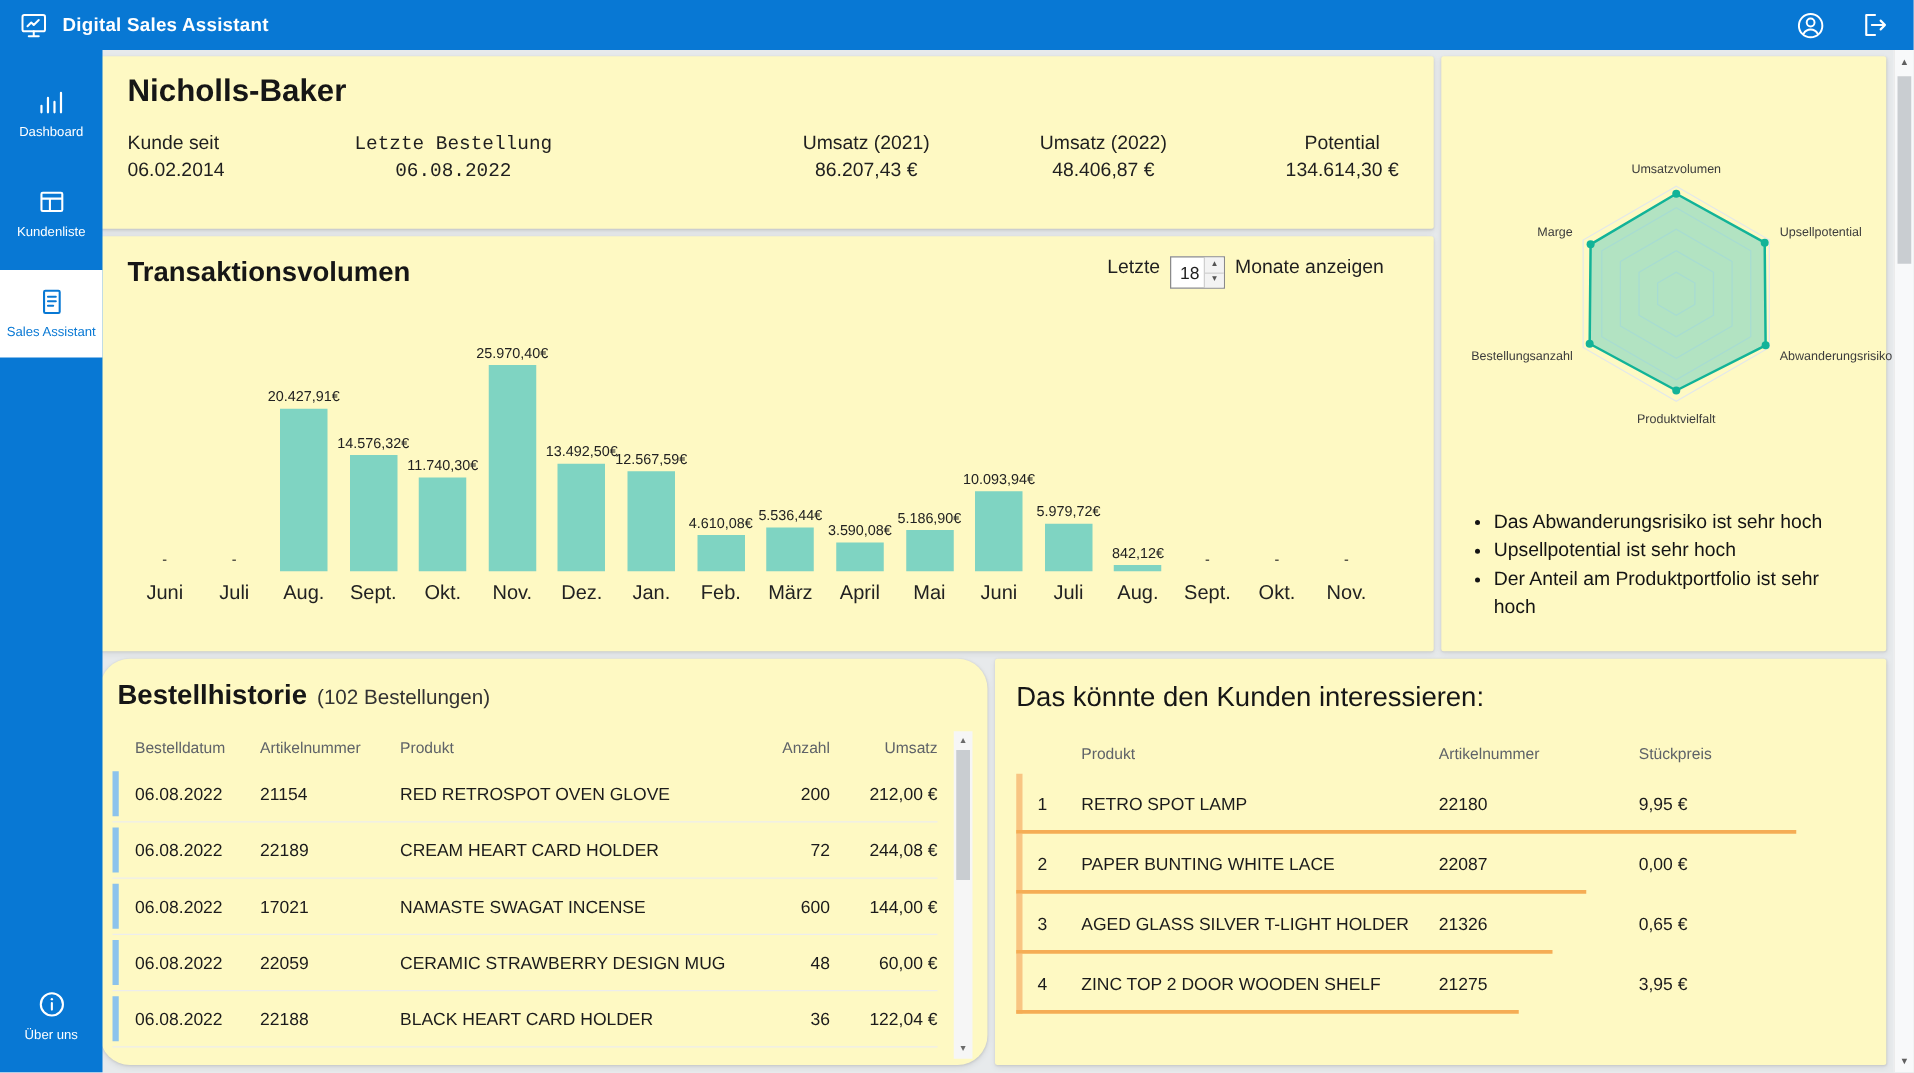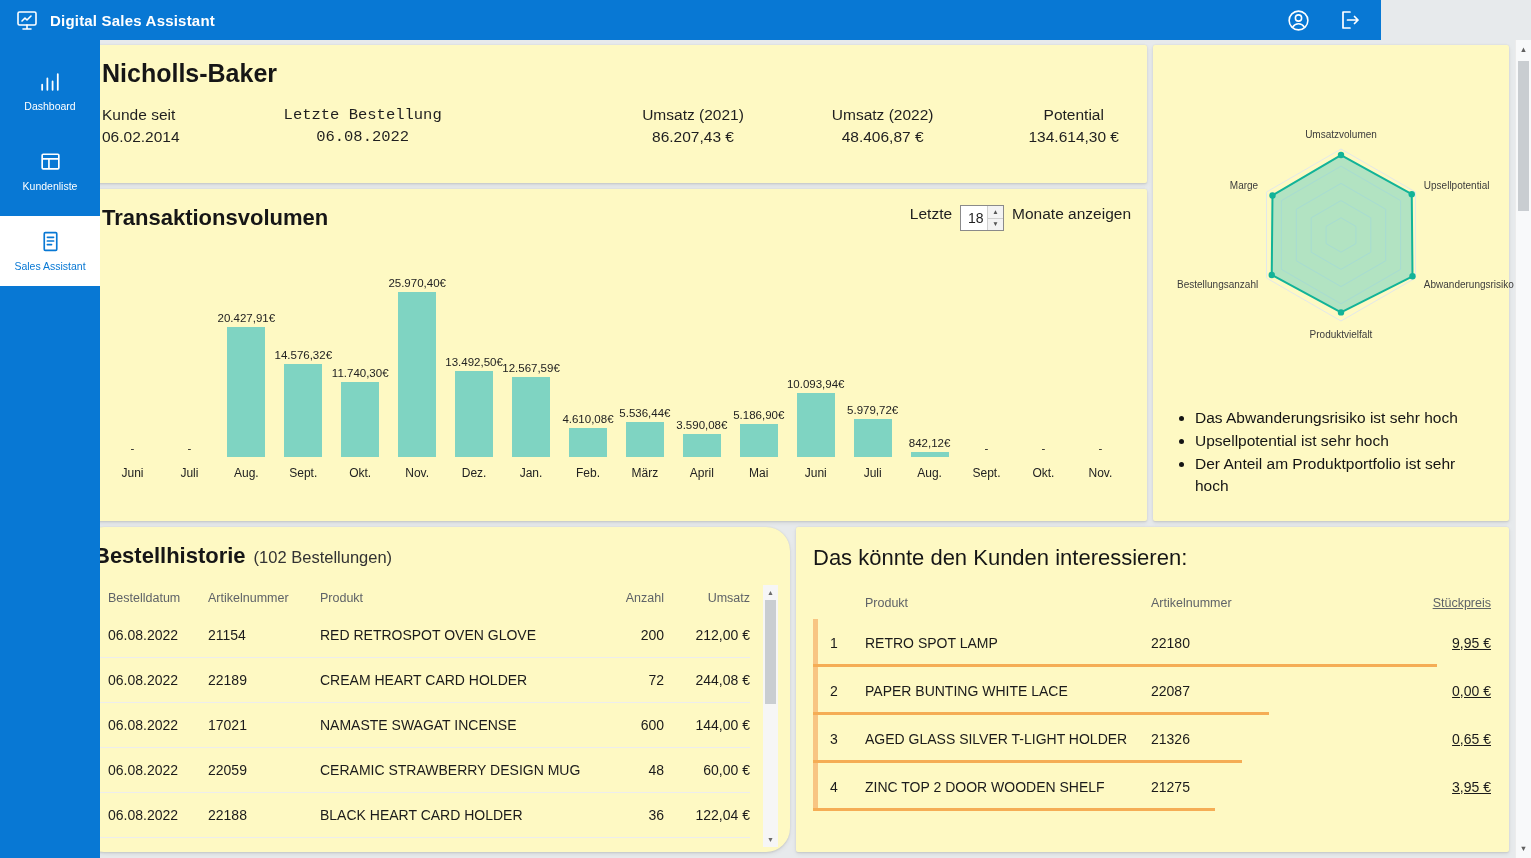--- a/index.html
+++ b/index.html
@@ -1,27 +1,27 @@
 <!DOCTYPE html>
 <html><head>
 <meta charset="utf-8">
 <style>
   * { margin:0; padding:0; box-sizing:border-box; }
   html,body { width:1531px; height:858px; overflow:hidden; }
   body { font-family:"Liberation Sans", sans-serif; background:#e7eaec; color:#1f1f1f; position:relative; }
 
   
-  .topbar { position:absolute; top:0; left:0; width:1381px; height:40px; background:#0878d4; display:flex; align-items:center; padding:0 14px; z-index:20; }
+  .topbar { position:absolute; top:0; left:0; width:1531px; height:40px; background:#0878d4; display:flex; align-items:center; padding:0 14px; z-index:20; }
   .logo-wrap { width:26px; height:26px; display:flex; align-items:center; justify-content:center; margin-right:10px; }
   .app-title { color:#fff; font-size:15px; font-weight:700; letter-spacing:.2px; }
   .topbar-right { margin-left:auto; display:flex; align-items:center; gap:26px; padding-right:6px; }
   .topbar svg { display:block; }
 
   
-  .sidebar { position:absolute; top:40px; left:0; width:100px; height:818px; background:#0878d4; display:flex; flex-direction:column; align-items:stretch; padding-top:16px; z-index:10; }
+  .sidebar { position:absolute; top:40px; left:0; width:82px; height:818px; background:#0878d4; display:flex; flex-direction:column; align-items:stretch; padding-top:16px; z-index:10; }
   .side-item { display:flex; flex-direction:column; align-items:center; gap:6px; color:#fff; padding:13px 4px; cursor:pointer; text-align:center; }
   .side-item + .side-item { margin-top:10px; }
   .side-label { font-size:10.5px; line-height:1.25; }
   .side-item.active { background:#fff; color:#0878d4; }
   .side-item.about { margin-top:auto; margin-bottom:10px; }
   .side-icon svg { display:block; }
 
   
   .main { position:absolute; top:40px; left:78px; width:1437px; height:818px; padding:5px 6px 6px 2px;
           display:grid; grid-template-columns:1fr 356px; grid-template-rows:138px 332px 1fr; gap:6px; }
@@ -33,37 +33,37 @@
   .fields { display:flex; margin-top:16px; align-items:flex-start; padding-right:2px; }
   .field { font-size:15.5px; line-height:22px; text-align:center; }
   .field .f-label { display:block; }
   .field:nth-child(1) { text-align:left; }
   .field:nth-child(2) { margin-left:104px;font-family:Liberation Mono, monospace; }
   .field:nth-child(3) { margin-left:auto; }
   .field:nth-child(4) { margin-left:88px; }
   .field:nth-child(5) { margin-left:95px; }
 
   
-  .transactions-card { grid-column:1; grid-row:2; padding:16px 16px 0 22px; display:flex; flex-direction:column; }
+  .transactions-card { grid-column:1; grid-row:2; padding:16px 40px 0 22px; display:flex; flex-direction:column; }
   .trans-header { display:flex; align-items:center; }
   .trans-title { font-size:22px; font-weight:700; color:#161616; }
   .trans-filter { margin-left:auto; display:flex; align-items:flex-start; gap:8px; font-size:15.5px; }
   .numbox { display:inline-flex; align-items:stretch; border:1px solid #8a8a8a; height:26px; background:#fff; }
   .numval { width:26px; display:flex; align-items:center; padding-left:7px; font-size:14px; }
   .spin { display:flex; flex-direction:column; border-left:1px solid #d0d0d0; }
   .spin-btn { flex:1; width:15px; border:none; background:#f3f3f3; font-size:6.5px; color:#555; line-height:1; cursor:pointer; padding:0; }
   .spin-btn + .spin-btn { border-top:1px solid #d0d0d0; }
 
   .chart-area { margin-top:30px; padding:0 2px; }
   .plot { display:flex; align-items:flex-end; height:196px; }
   .bar-group { flex:1; display:flex; flex-direction:column; align-items:center; justify-content:flex-end; min-width:0; }
   .bar-value { font-size:11.5px; color:#222; margin-bottom:3px; white-space:nowrap; }
   .bar { width:38px; border-radius:0; }
   .months { display:flex; margin-top:9px; }
-  .bar-month { flex:1; text-align:center; font-size:12px; color:#222; }
+  .bar-month { flex:1; text-align:center; font-size:16px; color:#222; }
 
   
   .insights-card { grid-column:2; grid-row:1 / 3; padding:8px 16px 0 16px; display:flex; flex-direction:column; }
   .radar-svg { margin:62px auto 0; display:block; }
   .radar-label { font-size:10px; fill:#3c3c3c; font-family:"Liberation Sans",sans-serif; }
   .insights-list { margin:44px 2px 0 8px; padding-left:18px; }
   .insights-list li { font-size:15.5px; line-height:1.42; color:#141414; margin-bottom:1px; }
 
   
   .bottom-row { grid-column:1 / 3; grid-row:3; display:grid; grid-template-columns:710px 1fr; gap:6px; min-height:0; }
@@ -85,21 +85,21 @@
 
   
   .recommend-card { padding:18px 18px 0 17px; overflow:hidden; }
   .recommend-title { font-size:22px; font-weight:400; color:#161616; }
   .rgrid { display:grid; grid-template-columns:47px 286px 160px 1fr; align-items:center; }
   .rhead { margin-top:16px; height:32px; font-size:12.5px; color:#5f6368; border-left:5px solid transparent; }
   .rhead .rh-prod { grid-column:2; }
   .rrow { position:relative; height:48px; border-left:5px solid #f8c583; font-size:14px; color:#1b1b1b; }
   .rrow .rank { padding-left:12px; }
   .rline { position:absolute; bottom:0; left:-5px; height:3px; background:#f5ad55; }
-  .num-r { text-align:right;text-decoration:underline; }
+  .num-r { text-align:left; }
 
   
   .vscroll { position:absolute; top:40px; right:0; width:16px; height:818px; background:#f8f9fa; border-left:1px solid #ececec; display:flex; flex-direction:column; align-items:center; z-index:30; }
   .vscroll .scroll-arrow { font-size:7.5px; color:#606060; padding:5px 0; }
   .vscroll .scroll-thumb { width:11px; height:150px; background:#c9cdd1; margin-top:2px; }
   .vscroll .scroll-arrow.down { margin-top:auto; }
 </style>
 </head>
 <body>
 
@@ -148,20 +148,30 @@
     <span class="side-label">Kundenliste</span>
   </div>
   <div class="side-item active">
     <span class="side-icon">
       <svg width="25" height="25" viewBox="0 0 24 24" fill="none" stroke="currentColor" stroke-width="1.6" stroke-linecap="round" stroke-linejoin="round">
         <rect x="6" y="3.5" width="12" height="17" rx="1"></rect>
           <path d="M9 8h6 M9 11.5h6 M9 15h4"></path>
       </svg>
     </span>
     <span class="side-label">Sales Assistant</span>
+  </div>
+  <div class="side-item about">
+    <span class="side-icon">
+      <svg width="25" height="25" viewBox="0 0 24 24" fill="none" stroke="currentColor" stroke-width="1.6" stroke-linecap="round">
+        <circle cx="12" cy="12" r="8.5"></circle>
+          <path d="M12 11v5"></path>
+          <circle cx="12" cy="8" r="0.9" fill="currentColor" stroke="none"></circle>
+      </svg>
+    </span>
+    <span class="side-label">Über uns</span>
   </div>
 </nav>
 
 <main class="main">
 
   <section class="card customer-card">
     <h1 class="customer-name">Nicholls-Baker</h1>
     <div class="fields">
       <div class="field">
         <span class="f-label">Kunde seit</span>

